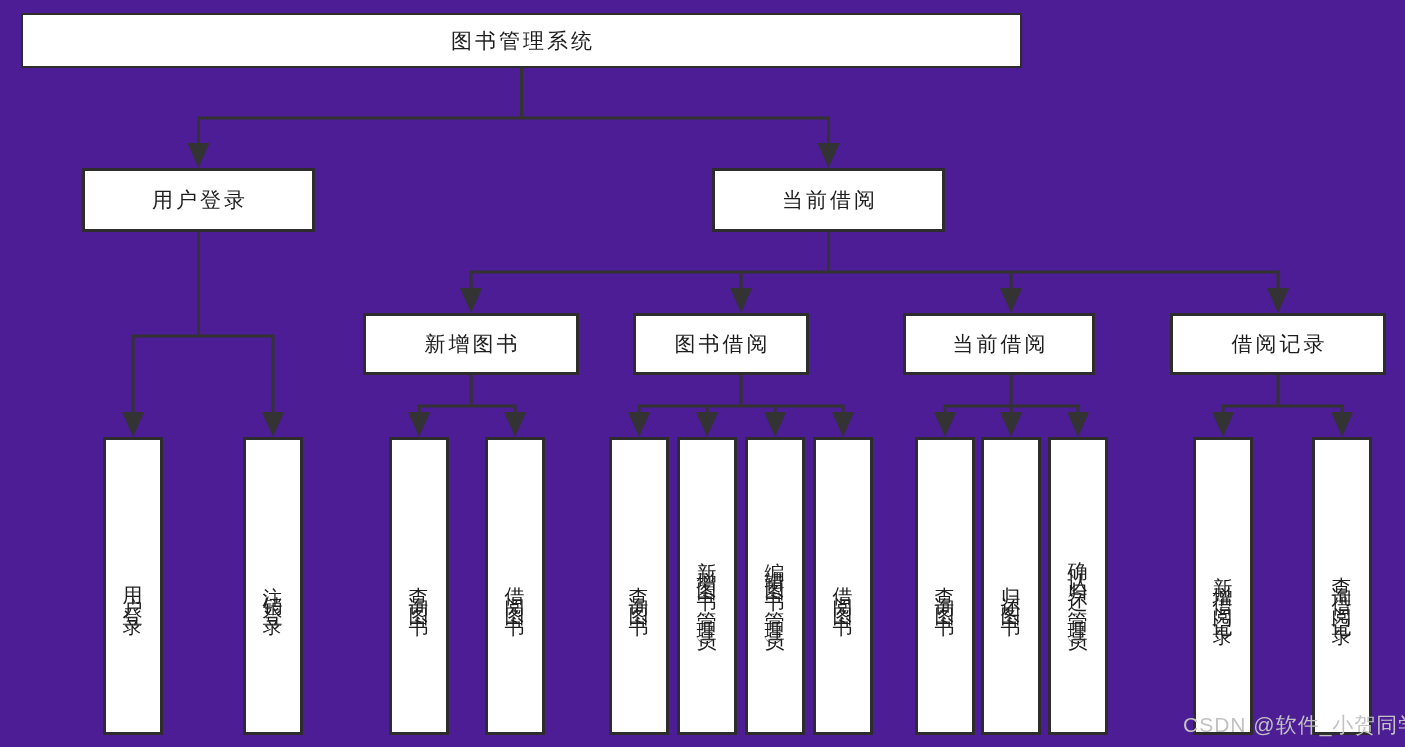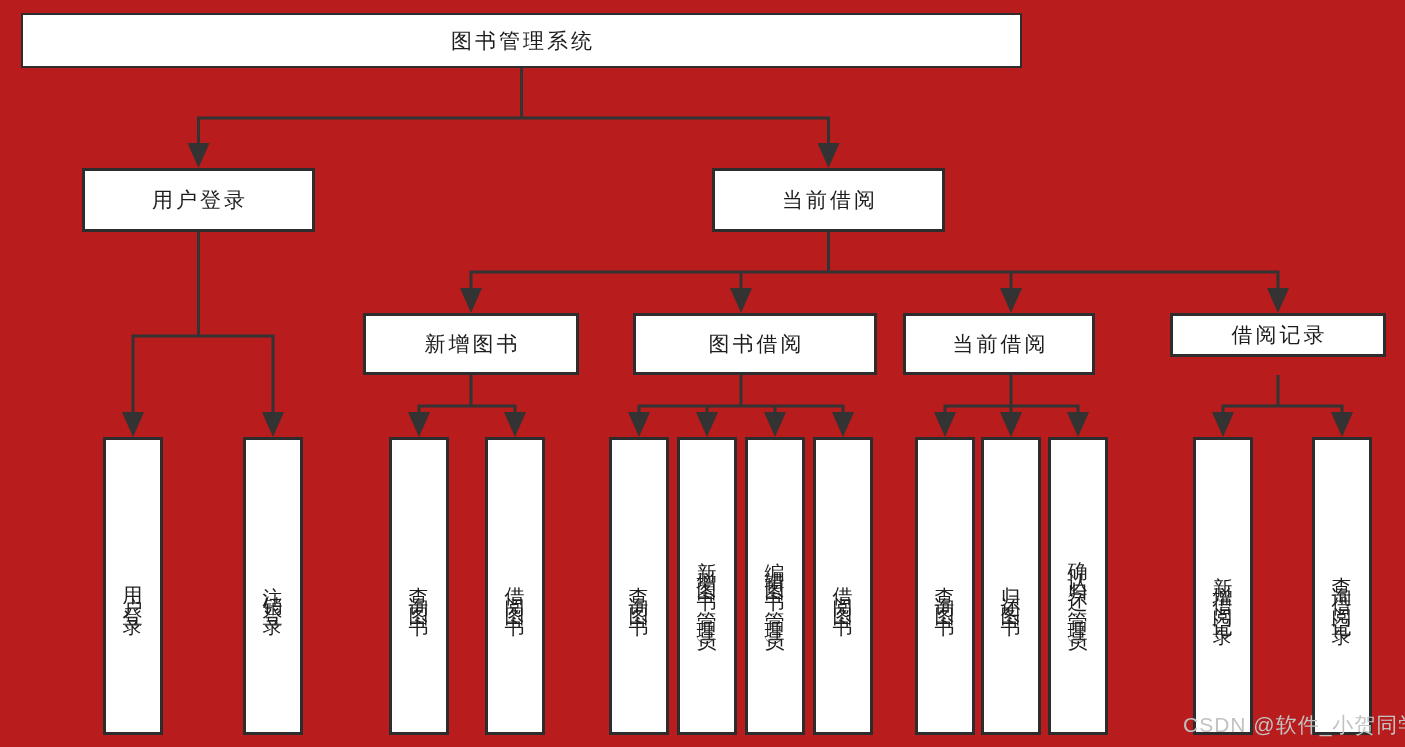--- a/index.html
+++ b/index.html
@@ -1,19 +1,19 @@
 <!DOCTYPE html>
 <html><head>
 <meta charset="utf-8">
 <style>
   html,body{margin:0;padding:0;background:#ffffff;}
   #canvas{
     position:relative;
     width:1405px;height:747px;
-    background:#b91c1c;
+    background:#4c1d95;
     font-family:"Liberation Sans", sans-serif;
     overflow:hidden;
   }
   #connectors{position:absolute;left:0;top:0;width:1405px;height:747px;}
   .box{
     position:absolute;
     box-sizing:border-box;
     background:#ffffff;
     border:3px solid #2d2d2d;
     display:flex;align-items:center;justify-content:center;
@@ -102,27 +102,27 @@
   <div class="box" style="left:82px;top:168px;width:233px;height:64px">
     <span class="h-label">用户登录</span>
   </div>
   <div class="box" style="left:712px;top:168px;width:233px;height:64px">
     <span class="h-label">当前借阅</span>
   </div>
 
   <div class="box" style="left:363px;top:313px;width:216px;height:62px">
     <span class="h-label">新增图书</span>
   </div>
-  <div class="box" style="left:633px;top:313px;width:244px;height:62px">
+  <div class="box" style="left:633px;top:313px;width:176px;height:62px">
     <span class="h-label">图书借阅</span>
   </div>
   <div class="box" style="left:903px;top:313px;width:192px;height:62px">
     <span class="h-label">当前借阅</span>
   </div>
-  <div class="box" style="left:1170px;top:313px;width:216px;height:44px">
+  <div class="box" style="left:1170px;top:313px;width:216px;height:62px">
     <span class="h-label">借阅记录</span>
   </div>
 
   <div class="box vbox" style="left:103px;top:437px;width:60px;height:298px">
     <span>用户登录</span>
   </div>
   <div class="box vbox" style="left:243px;top:437px;width:60px;height:298px">
     <span>注销登录</span>
   </div>
 

